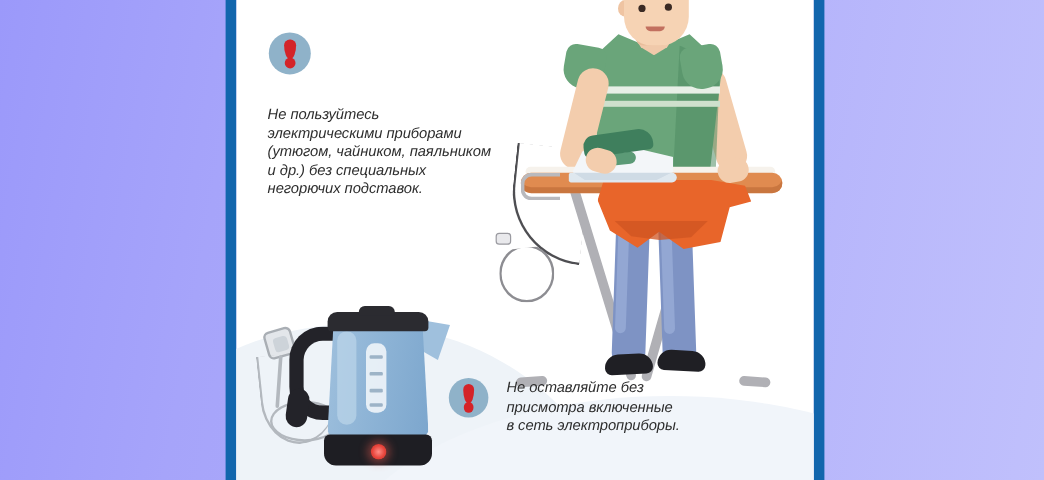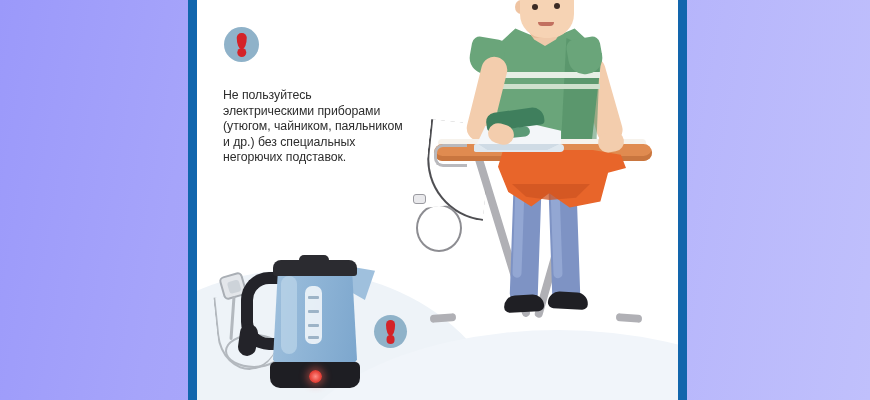--- a/index.html
+++ b/index.html
@@ -62,20 +62,21 @@
 
   
   .msg {
     position:absolute;
     color:#2d2d2d;
     font-size:12.3px;
     line-height:15.6px;
     letter-spacing:-0.05px;
     white-space:pre-line;
     font-weight:400;
+    font-style:italic;
   }
   #msg1 { left:26px; top:88px; width:245px; }
   #msg2 { left:225px; top:316px; width:210px; }
 
   
   .scene-iron { position:absolute; left:215px; top:-2px; width:265px; height:320px; }
 
   
   .board-top {
     position:absolute; left:22px; top:146px; width:218px; height:17px;
@@ -412,16 +413,19 @@
         <div class="kettle-base"></div>
         <div class="kettle-light"></div>
       </div>
 
       <div class="warn" id="warn2">
         <div class="bang">
           <div class="stem"></div>
           <div class="dot"></div>
         </div>
       </div>
+      <div class="msg" id="msg2">Не оставляйте без
+присмотра включенные
+в сеть электроприборы.</div>
 
     </div>
   </div>
 </div>
 
 </body></html>

